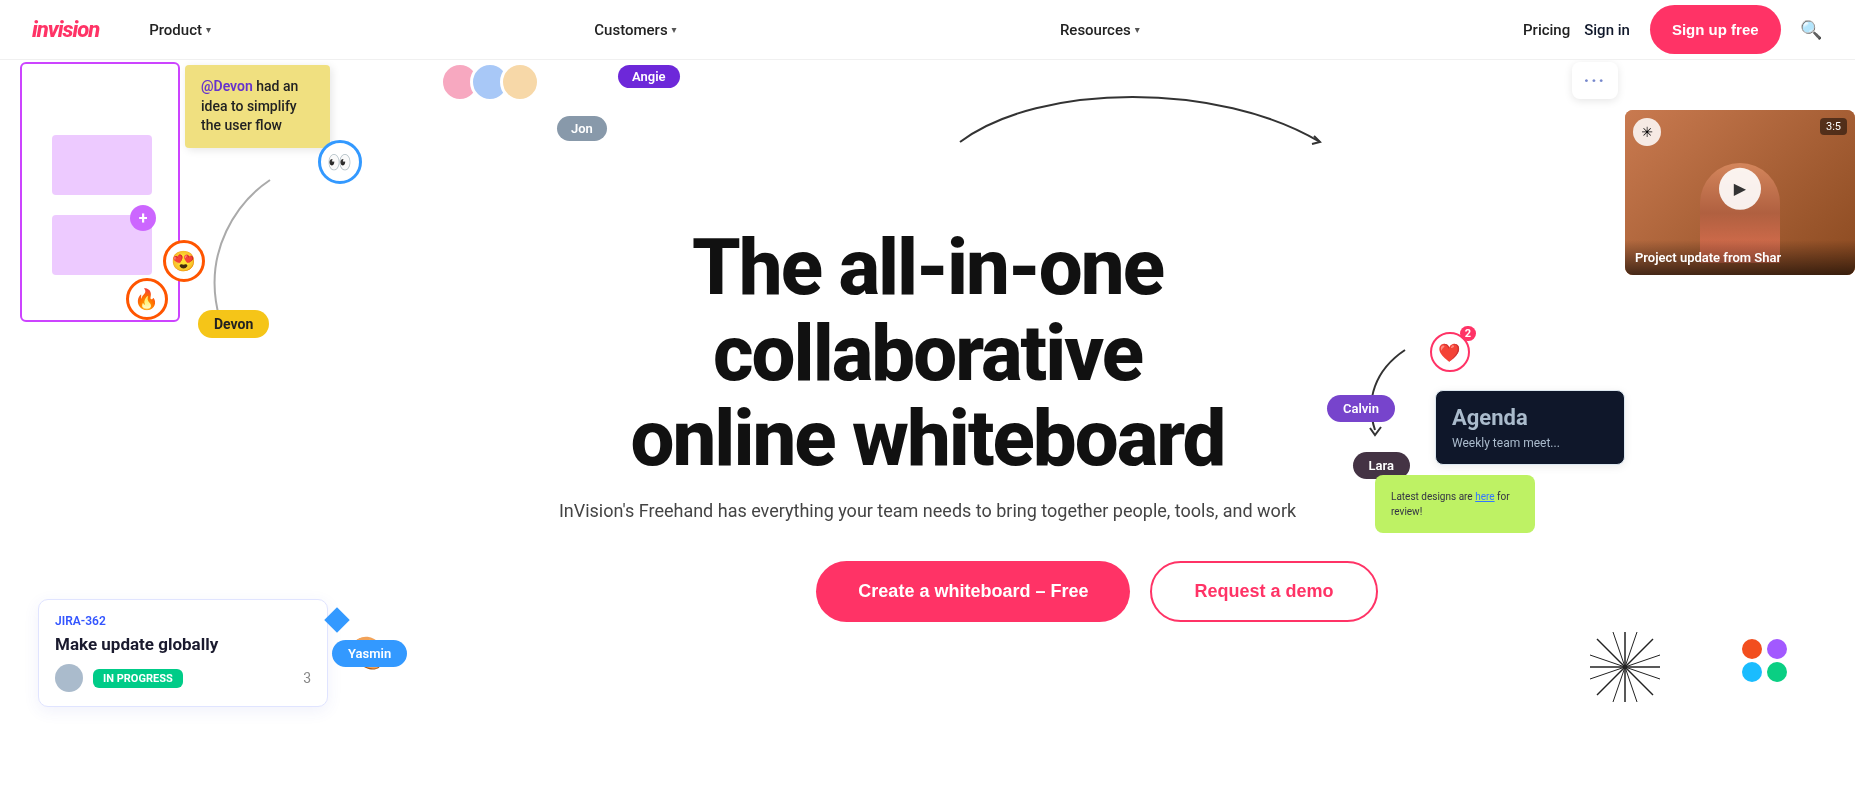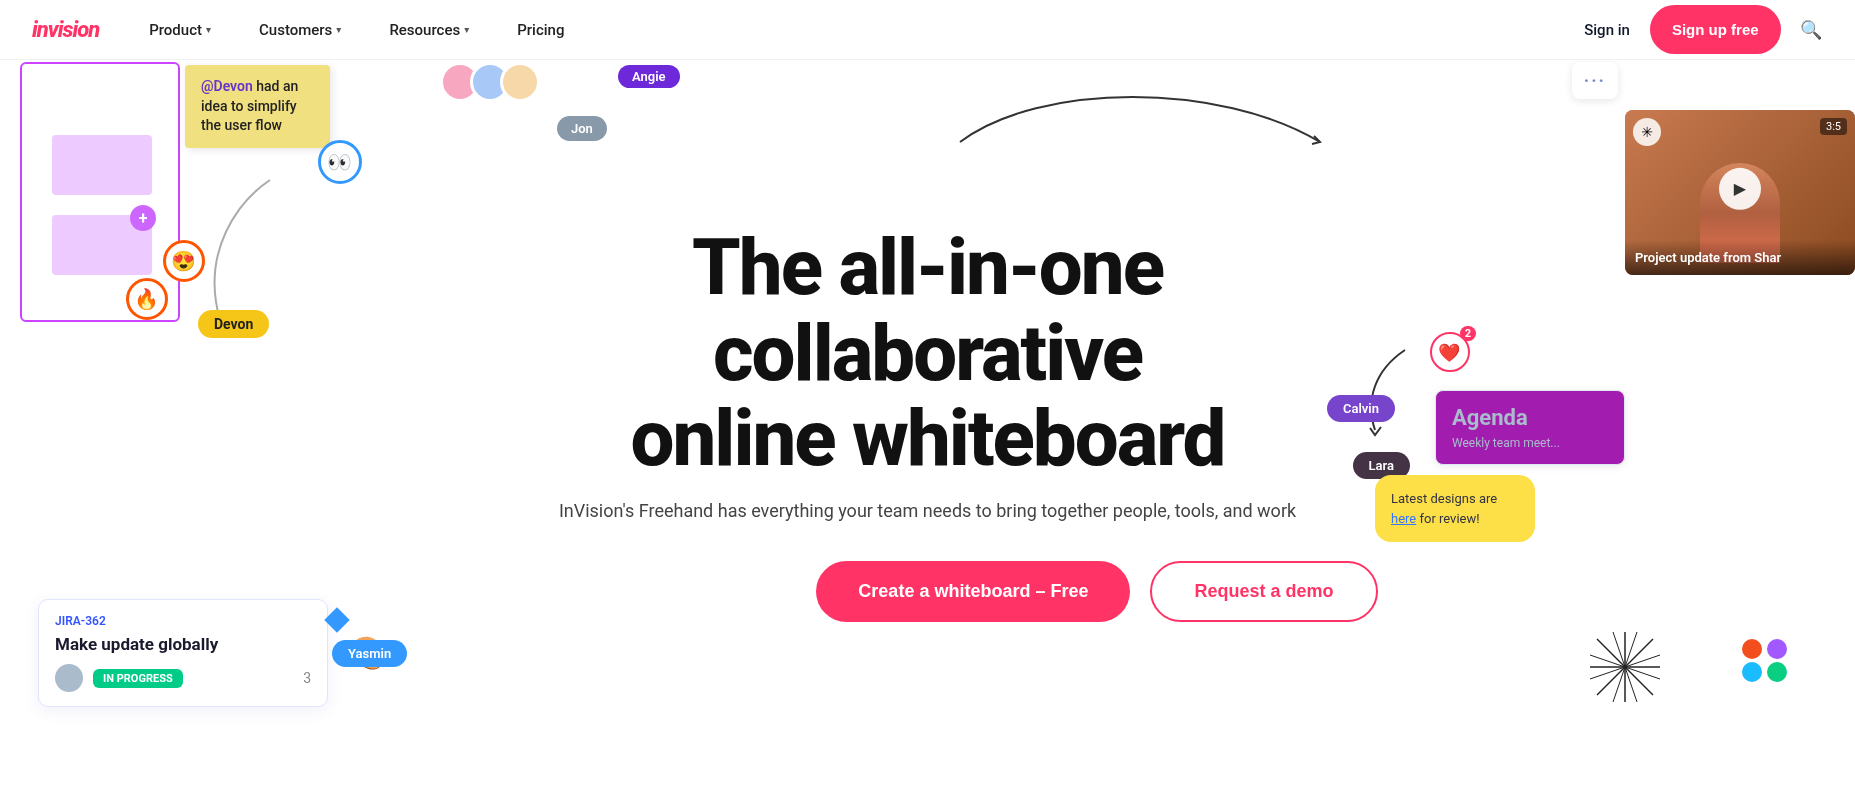--- a/index.html
+++ b/index.html
@@ -27,22 +27,23 @@
       font-size: 22px;
       font-weight: 800;
       color: #ff3366;
       font-style: italic;
       margin-right: 36px;
       letter-spacing: -1px;
     }
     .nav-links {
       display: flex;
       align-items: center;
-      gap: 20px;
+      gap: 10px;
       flex: 1;
+      justify-content: space-between;
     }
     .nav-link {
       display: flex;
       align-items: center;
       gap: 4px;
       padding: 8px 14px;
       font-size: 15px;
       font-weight: 500;
       color: #222;
       cursor: pointer;
@@ -449,21 +450,21 @@
       font-size: 13px;
       font-weight: 600;
       z-index: 6;
     }
 
     
     .agenda-sticky {
       position: absolute;
       right: 230px;
       top: 390px;
-      background: #a21caf;
+      background: #0f172a;
       border: 1px solid #dde8f0;
       border-radius: 8px;
       padding: 14px 16px;
       width: 190px;
       z-index: 5;
       box-shadow: 0 2px 8px rgba(0,0,0,0.08);
     }
     .agenda-title {
       font-size: 22px;
       font-weight: 700;
@@ -473,25 +474,25 @@
     .agenda-body {
       font-size: 12px;
       color: #aabbcc;
     }
 
     
     .designs-sticky {
       position: absolute;
       right: 320px;
       top: 475px;
-      background: #fde047;
-      border-radius: 16px;
+      background: #bef264;
+      border-radius: 8px;
       padding: 14px 16px;
       width: 160px;
-      font-size: 13px;
+      font-size: 10px;
       color: #334;
       z-index: 6;
       line-height: 1.5;
     }
     .designs-link {
       color: #3377ff;
       text-decoration: underline;
     }
 
     

